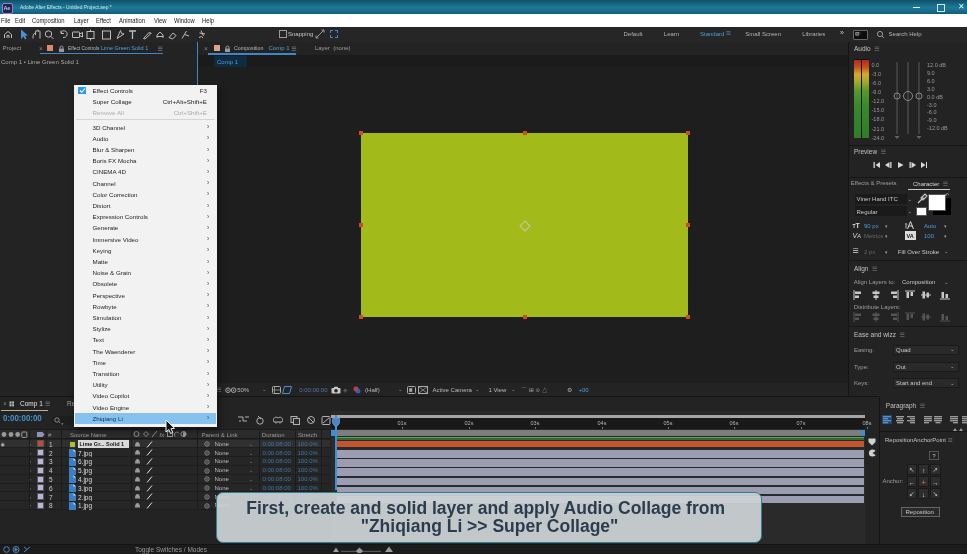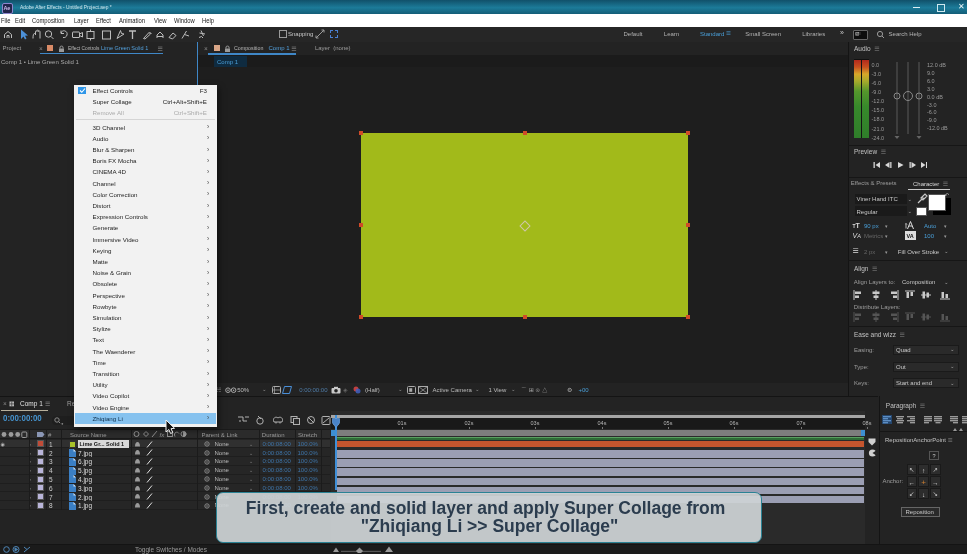--- a/index.html
+++ b/index.html
@@ -763,16 +763,16 @@
 <div class="t" style="left:92.5px;top:381.1px;font-size:6.2px;color:#1e1e1e;">Utility</div>
 <div class="t" style="left:207px;top:380.7px;font-size:6.5px;color:#444;">›</div>
 <div class="t" style="left:92.5px;top:392.3px;font-size:6.2px;color:#1e1e1e;">Video Copilot</div>
 <div class="t" style="left:207px;top:391.9px;font-size:6.5px;color:#444;">›</div>
 <div class="t" style="left:92.5px;top:403.5px;font-size:6.2px;color:#1e1e1e;">Video Engine</div>
 <div class="t" style="left:207px;top:403.1px;font-size:6.5px;color:#444;">›</div>
 <div class="abs" style="left:75px;top:413.3px;width:141px;height:10.6px;background:#86c2ef;"></div>
 <div class="t" style="left:92.5px;top:414.7px;font-size:6.2px;color:#10304c;">Zhiqiang Li</div>
 <div class="t" style="left:207px;top:414.3px;font-size:6.5px;color:#444;">›</div>
 <div class="abs" style="left:216px;top:492px;width:546px;height:51px;background:rgba(206,211,213,0.93);border:1.6px solid #2a8294;border-radius:7px;box-sizing:border-box;"></div>
-<div class="t" style="left:485.6px;top:497.8px;transform:translateX(-50%);font-size:17.5px;font-weight:bold;color:#2b3c4e;">First, create and solid layer and apply Super Collage from</div>
+<div class="t" style="left:485.6px;top:497.8px;transform:translateX(-50%);font-size:17.5px;font-weight:bold;color:#2b3c4e;">First, create and solid layer and apply Audio Collage from</div>
 <div class="t" style="left:489.5px;top:516.2px;transform:translateX(-50%);font-size:17.5px;font-weight:bold;color:#2b3c4e;">"Zhiqiang Li &gt;&gt; Super Collage"</div>
 <svg class="abs" style="left:164.5px;top:420.3px;" width="14" height="16">
 <polygon points="1,0 1,12 3.8,9.5 5.6,13.5 7.8,12.5 6,8.7 9.5,8.3" fill="#111" stroke="#f5f5f5" stroke-width="1"></polygon>
 </svg>
 </body></html>

